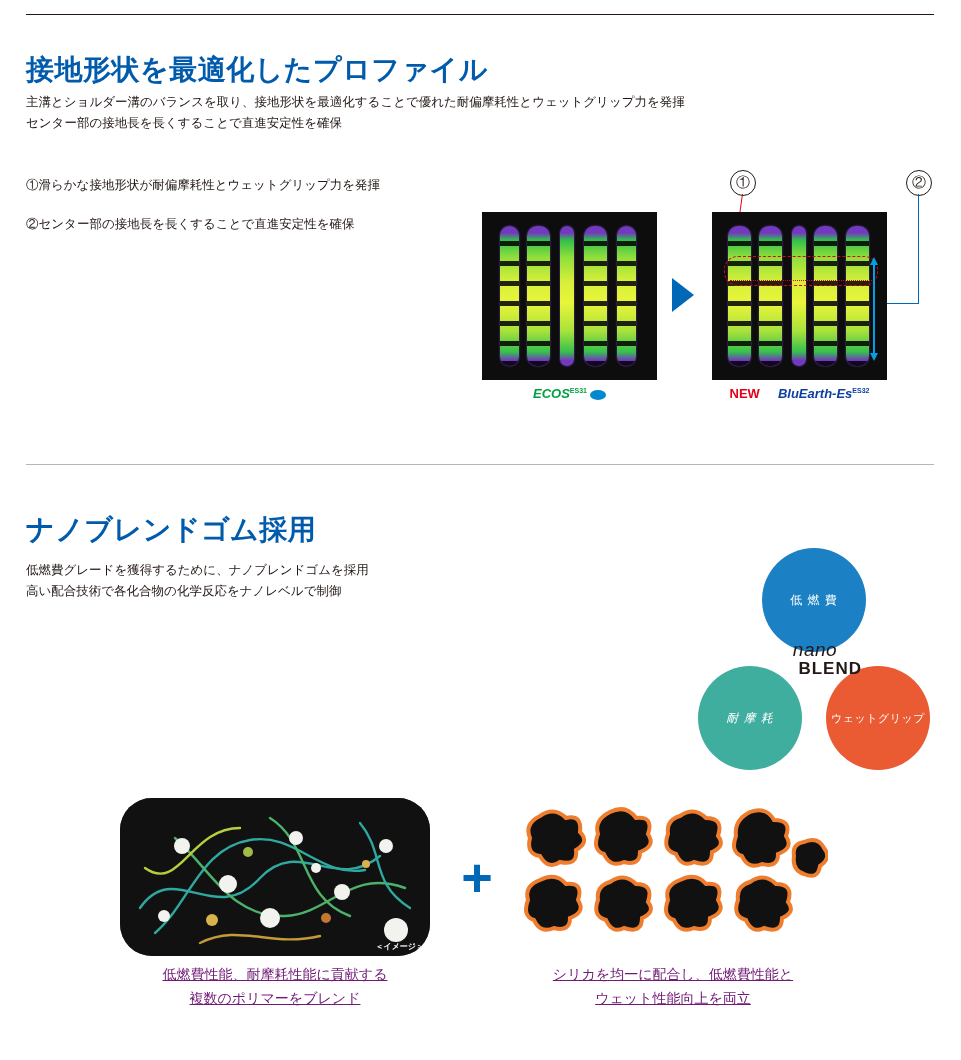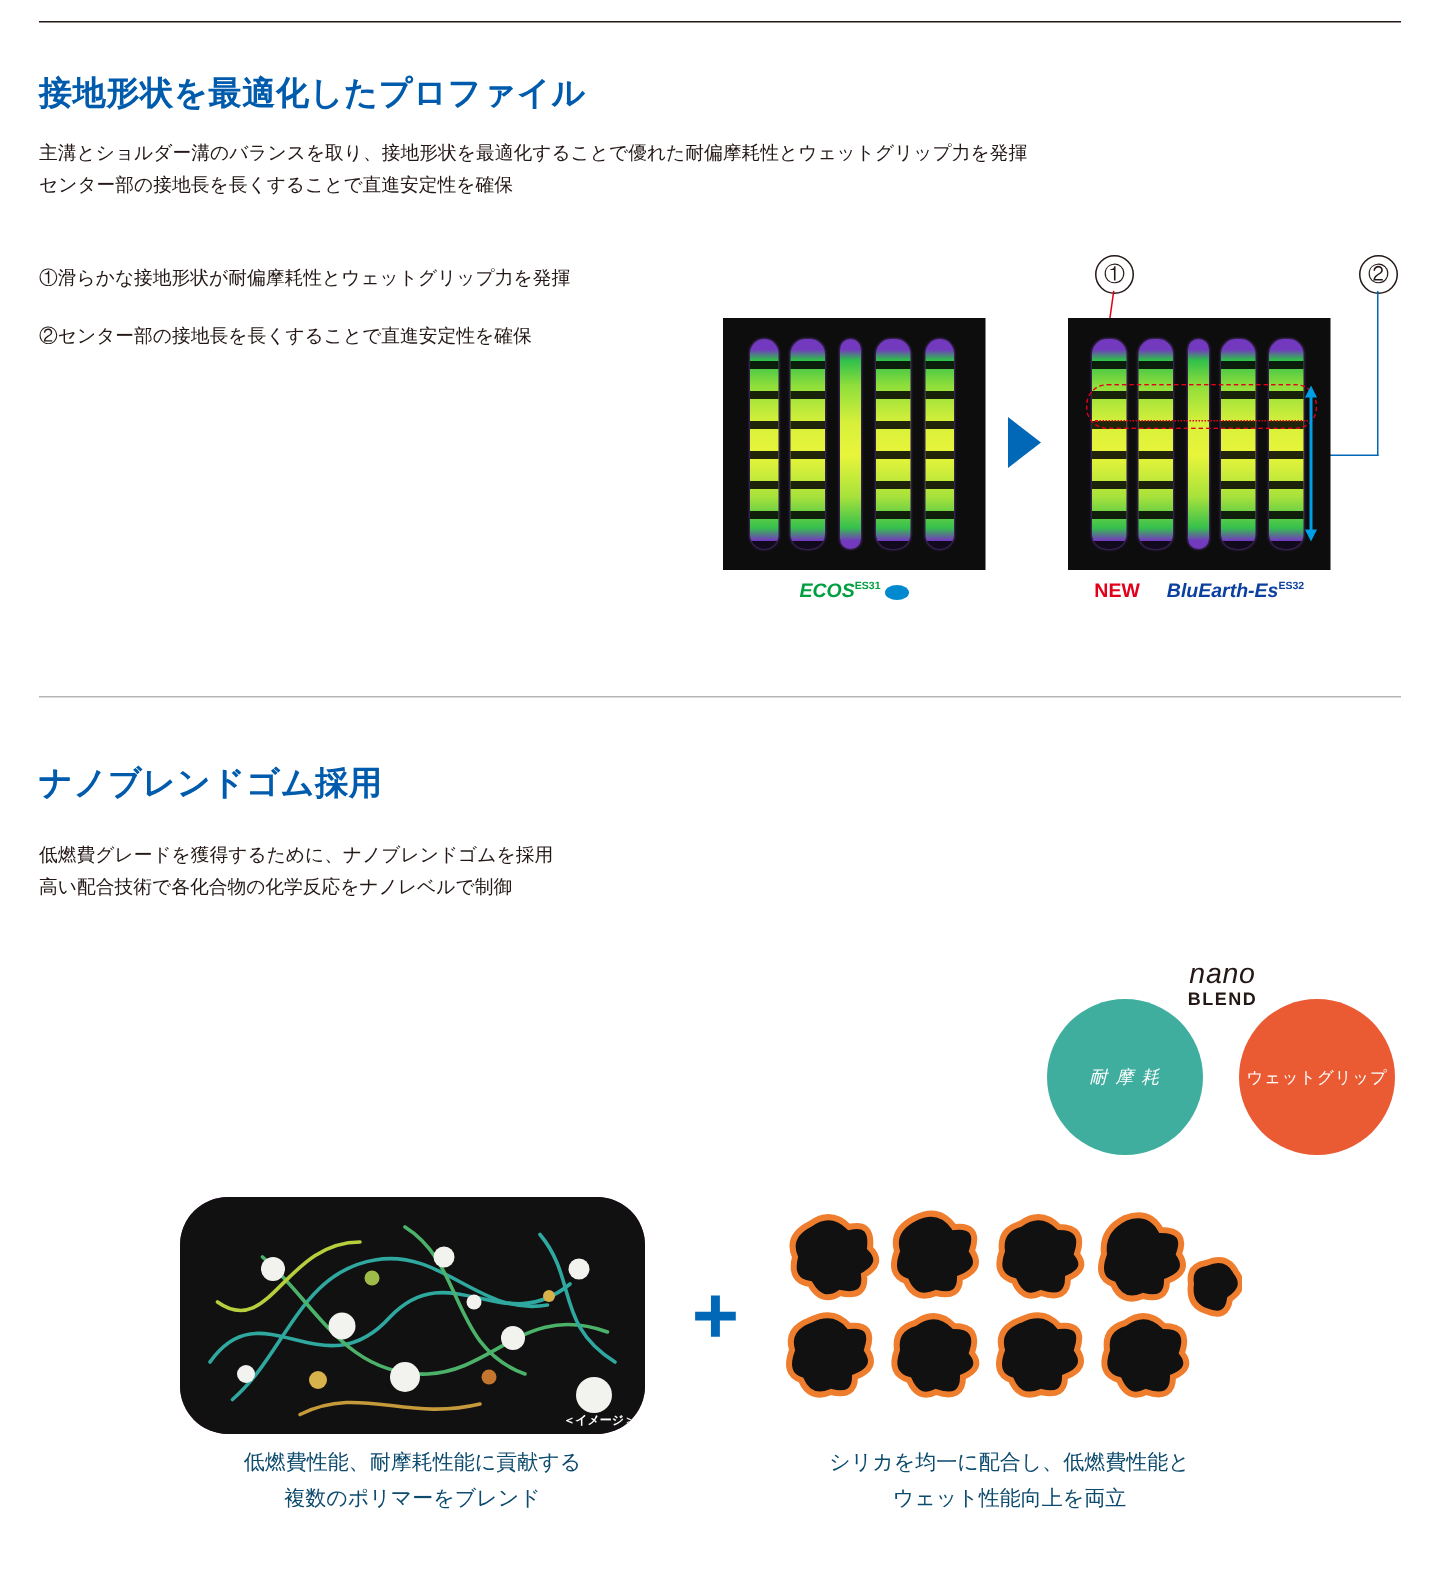--- a/index.html
+++ b/index.html
@@ -31,21 +31,21 @@
   .mid-rule {
     position: absolute;
     left: 26px;
     top: 464px;
     width: 908px;
     height: 1px;
     background: #b5b5b6;
   }
   .section-title {
     position: absolute;
-    font-size: 22px;
+    font-size: 28px;
     font-weight: bold;
     color: #005bac;
     letter-spacing: 0.5px;
     white-space: nowrap;
   }
   #title-1 { left: 26px; top: 32px; }
   #title-2 { left: 26px; top: 492px; }
 
   .body-text {
     position: absolute;
@@ -280,23 +280,24 @@
     color: #231815;
     line-height: 1.05;
   }
   .trefoil-center .nano {
     font-size: 19px;
     font-style: italic;
     letter-spacing: 0.5px;
     text-align: center;
   }
   .trefoil-center .blend {
-    font-size: 12px;
+    font-size: 17px;
     font-weight: bold;
     letter-spacing: 1px;
+    text-align: right;
   }
 
   
   .polymer-img {
     position: absolute;
     left: 120px;
     top: 798px;
     width: 310px;
     height: 158px;
     background: #701a75;
@@ -331,22 +332,23 @@
     font-weight: bold;
     line-height: 42px;
     text-align: center;
   }
   .caption {
     position: absolute;
     width: 400px;
     text-align: center;
     font-size: 14px;
     line-height: 24px;
-    color: #0c4a6e;
+    color: #701a75;
     white-space: pre-line;
+    text-decoration: underline;
   }
   #caption-left { left: 75px; top: 962px; }
   #caption-right { left: 473px; top: 962px; }
 </style>
 </head>
 <body>
 
 <div class="page">
 
   <div class="top-rule"></div>
@@ -422,20 +424,23 @@
   </div>
 
   <div class="mid-rule"></div>
 
   <h1 class="section-title" id="title-2">ナノブレンドゴム採用</h1>
 
   <div class="body-text" id="desc-2">低燃費グレードを獲得するために、ナノブレンドゴムを採用
 高い配合技術で各化合物の化学反応をナノレベルで制御</div>
 
   <div class="trefoil">
+    <div class="lobe" id="lobe-top">
+      <span>低 燃 費</span>
+    </div>
     <div class="lobe" id="lobe-left">
       <span>耐 摩 耗</span>
     </div>
     <div class="lobe" id="lobe-right">
       <span>ウェットグリップ</span>
     </div>
     <div class="trefoil-center">
       <div class="nano">nano</div>
       <div class="blend">BLEND</div>
     </div>

